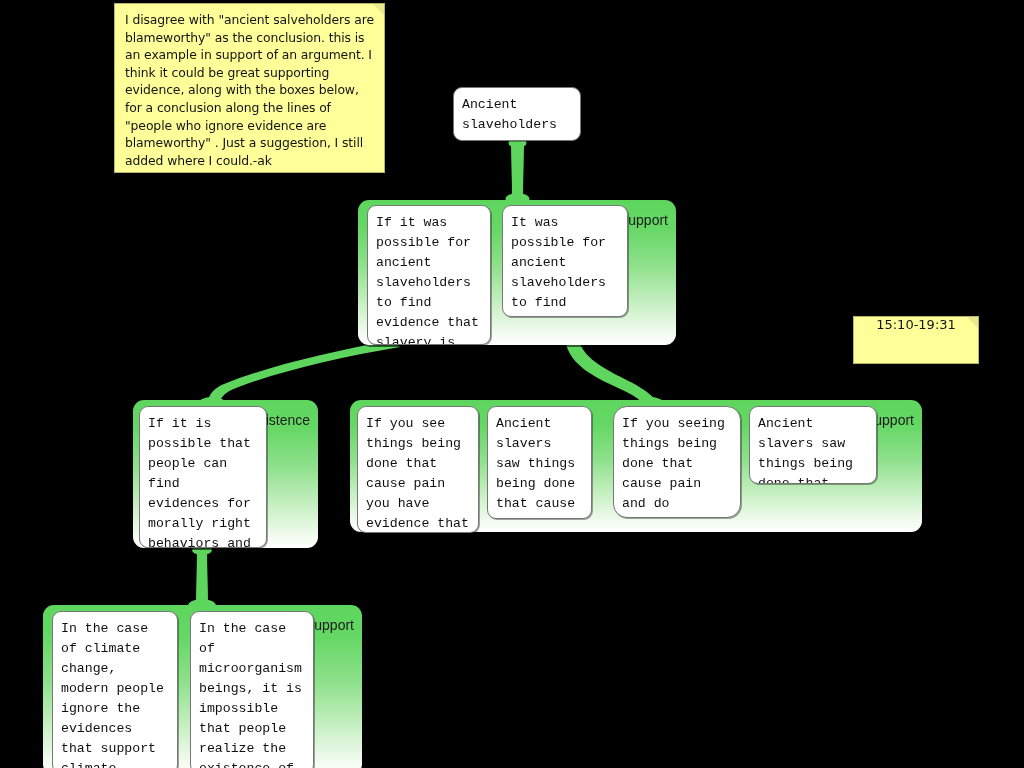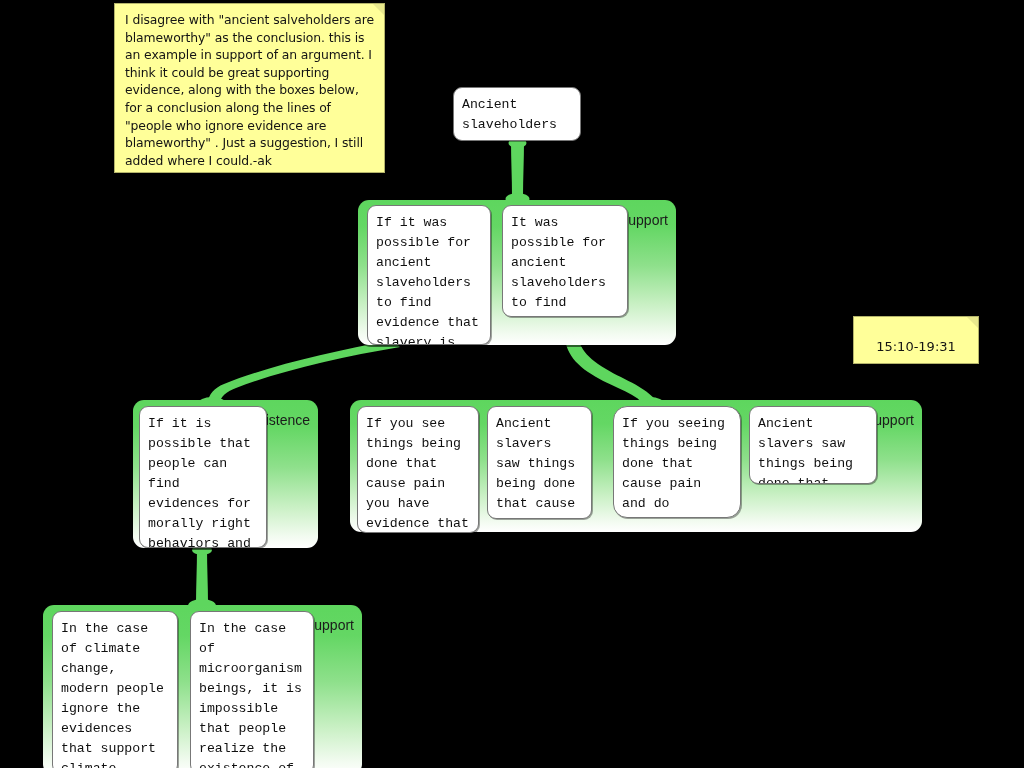--- a/index.html
+++ b/index.html
@@ -75,21 +75,20 @@
     font-family: "DejaVu Sans", sans-serif;
     font-size: 12.4px;
     line-height: 17.6px;
     padding: 7px 10px;
     letter-spacing: -0.1px;
   }
   .note-time {
     font-family: "DejaVu Sans", sans-serif;
     font-size: 13px;
     text-align: center;
-    padding-top: 22px;
   }
 </style>
 </head>
 <body>
 
 <div id="canvas">
 
   <svg id="connectors" viewBox="0 0 1024 768">
 
     <path d="M 511 141 C 511 160, 512 178, 512 196 L 523 196 C 523 178, 524 160, 524 141 Z" fill="#5ed65e"></path>

